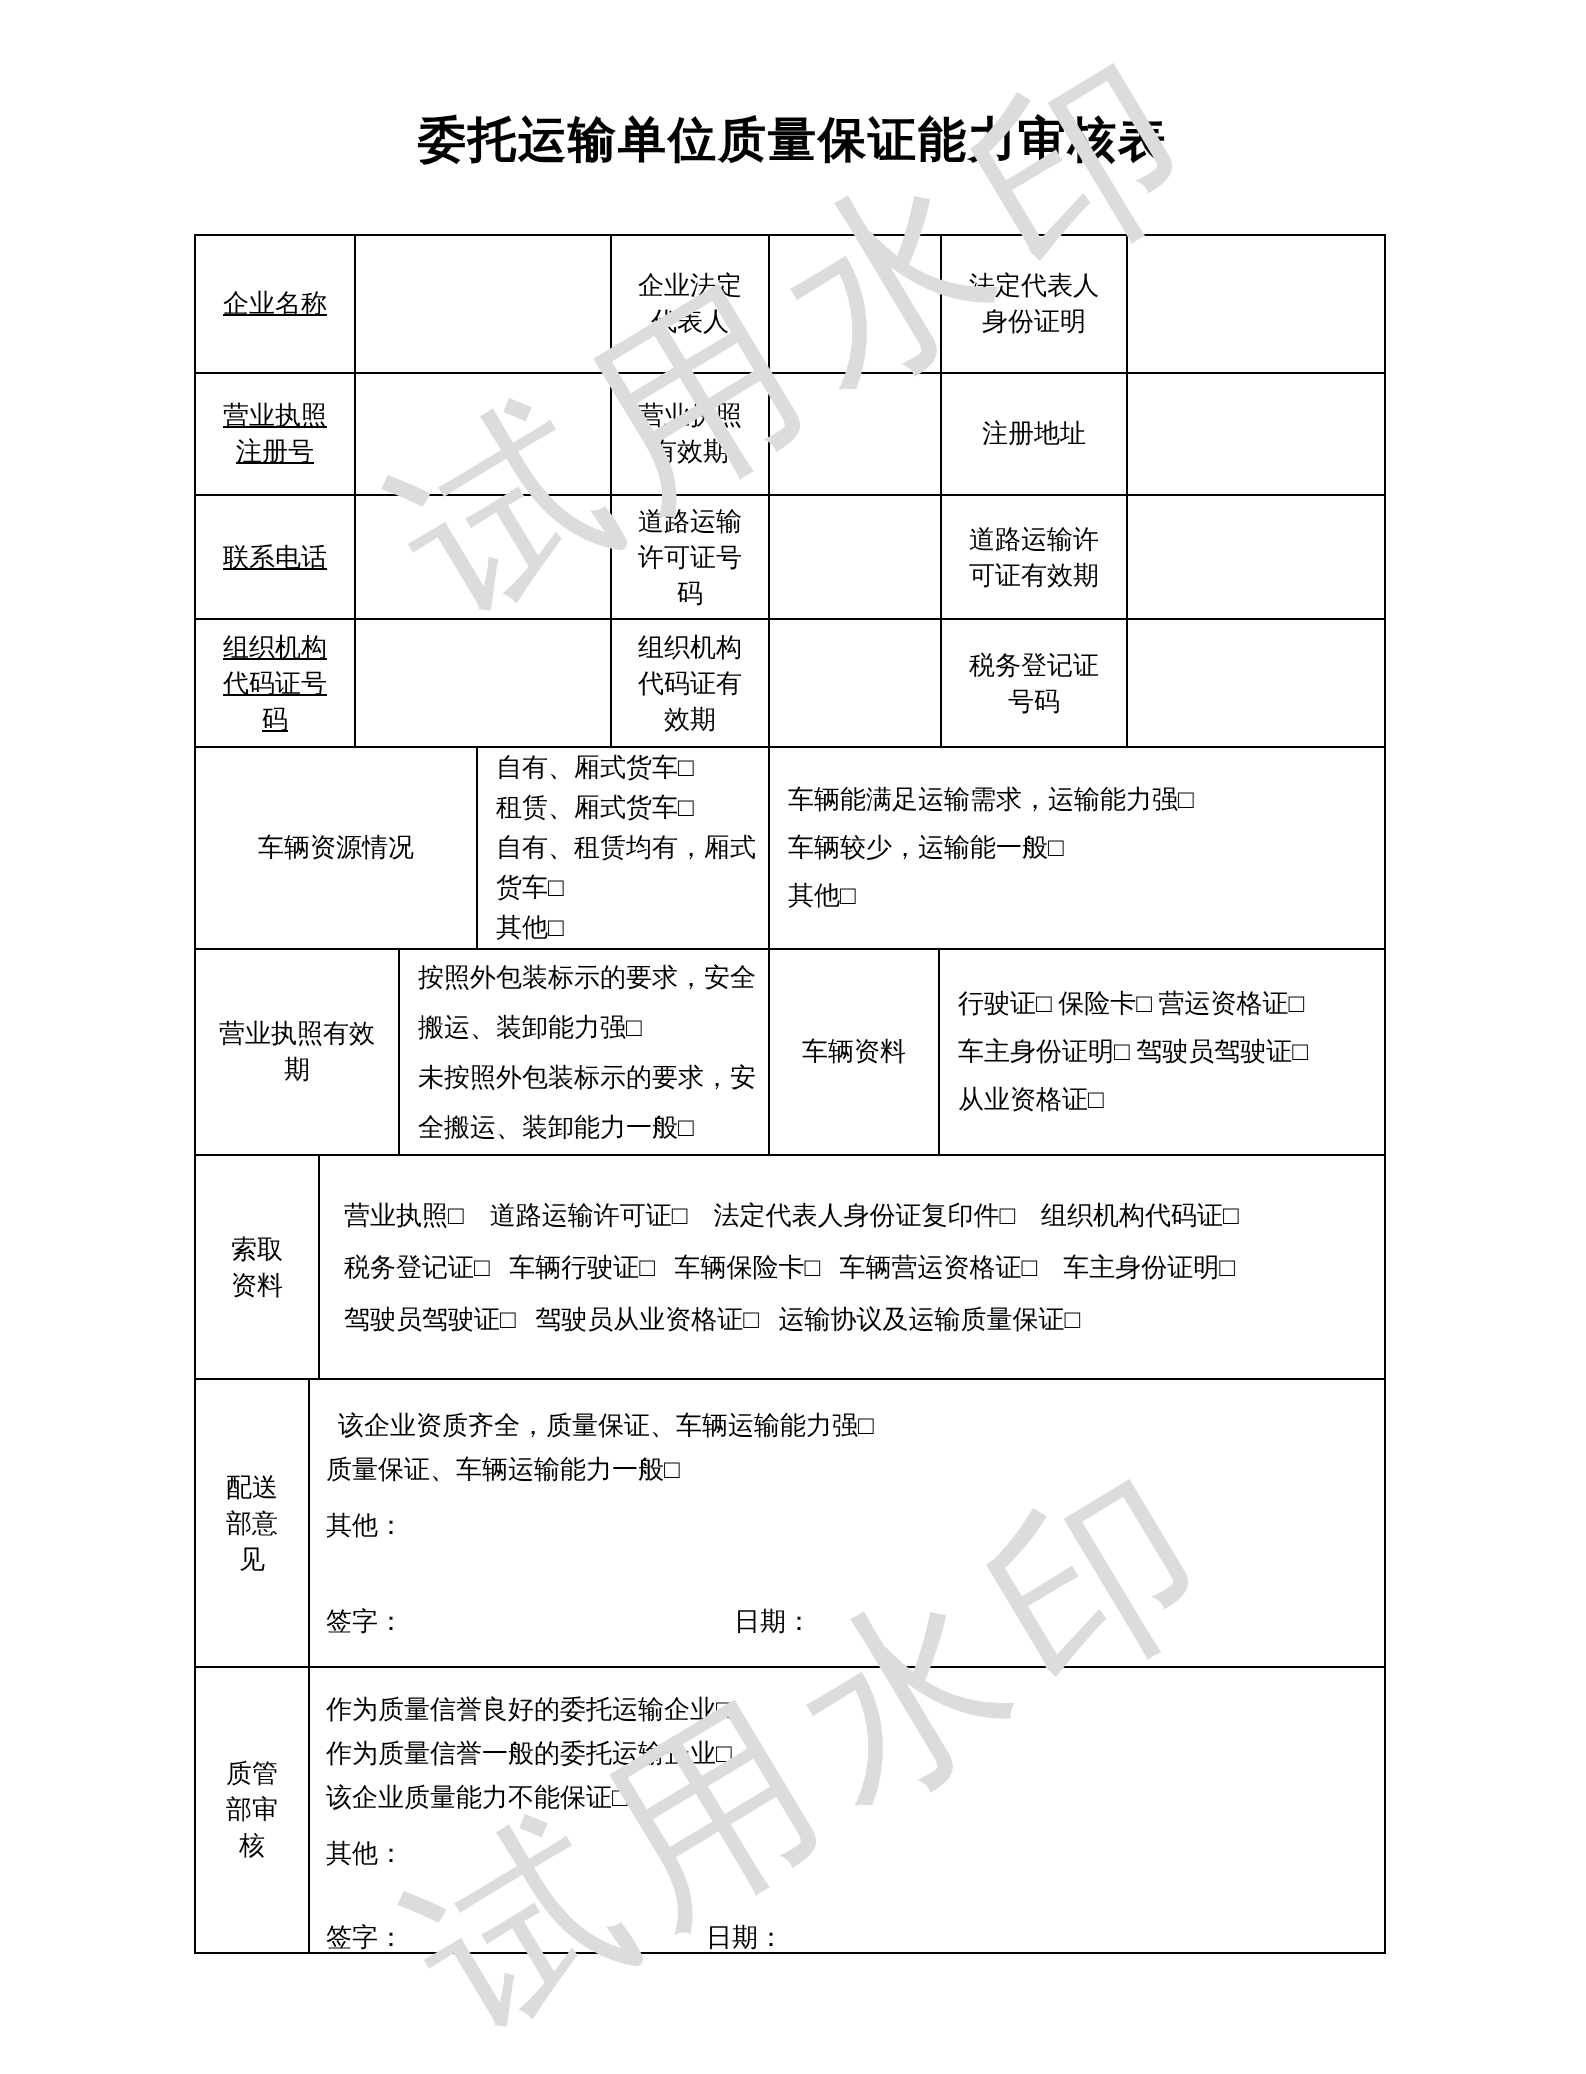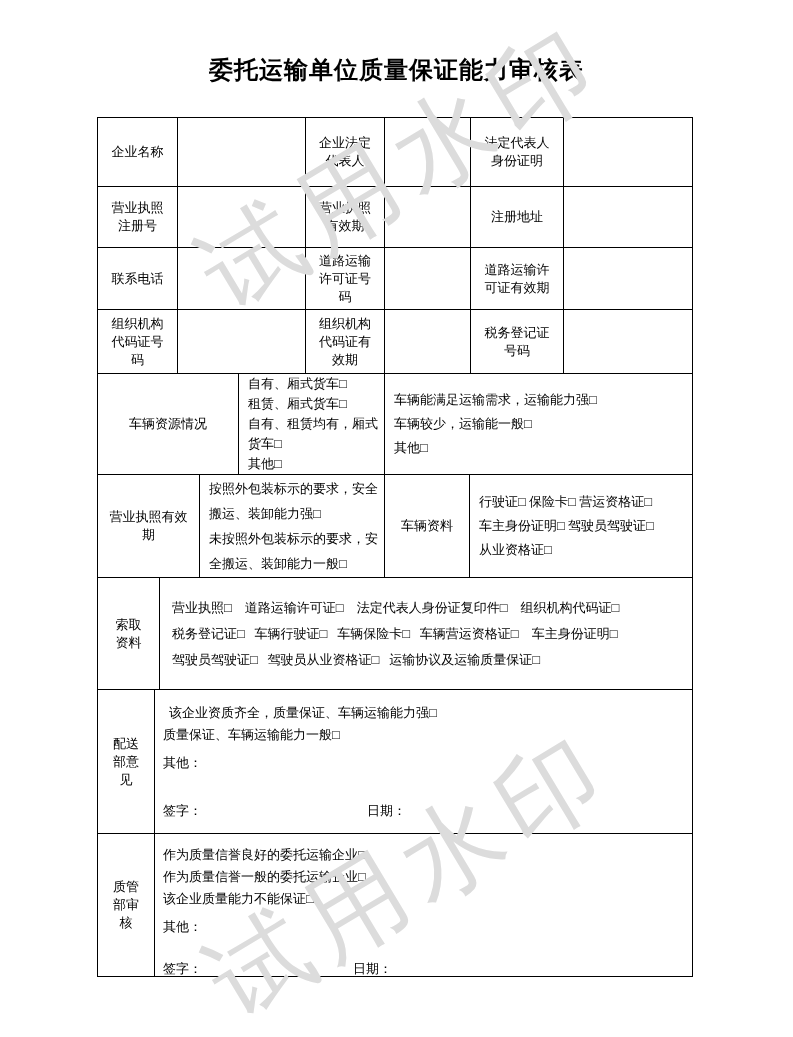--- a/index.html
+++ b/index.html
@@ -22,21 +22,21 @@
   .row:last-child{border-bottom:none;}
   .cell{box-sizing:border-box;border-right:1px solid #000;overflow:hidden;}
   .cell:last-child{border-right:none;}
   .lab{display:flex;align-items:center;justify-content:center;text-align:center;line-height:18px;}
   .lab .w54{display:inline-block;width:54px;}
   .lab .w66{display:inline-block;width:68px;}
   .lab .w80{display:inline-block;width:80px;}
   .lab .w28{display:inline-block;width:30px;}
   .val{}
   
-  .c1{width:80px;} .c2{width:128px;} .c3{width:79px;} .c4{width:86px;} .c5{width:93px;align-items:center;} .c6{flex:1;}
+  .c1{width:80px;text-decoration:underline;} .c2{width:128px;} .c3{width:79px;} .c4{width:86px;} .c5{width:93px;align-items:center;} .c6{flex:1;}
   
   .r5a{width:141px;} .r5b{width:146px;} .r5c{width:85px;} .r5d{flex:1;}
   
   .r6a{width:102px;} .r6b{width:185px;} .r6c{width:85px;} .r6d{flex:1;}
   
   .r7a{width:62px;} .r7b{flex:1;}
   
   .r8a{width:57px;} .r8b{flex:1;}
   .opts{display:flex;flex-direction:column;justify-content:center;padding:2px 4px 2px 9px;}
   .opts .optline{white-space:normal;}

